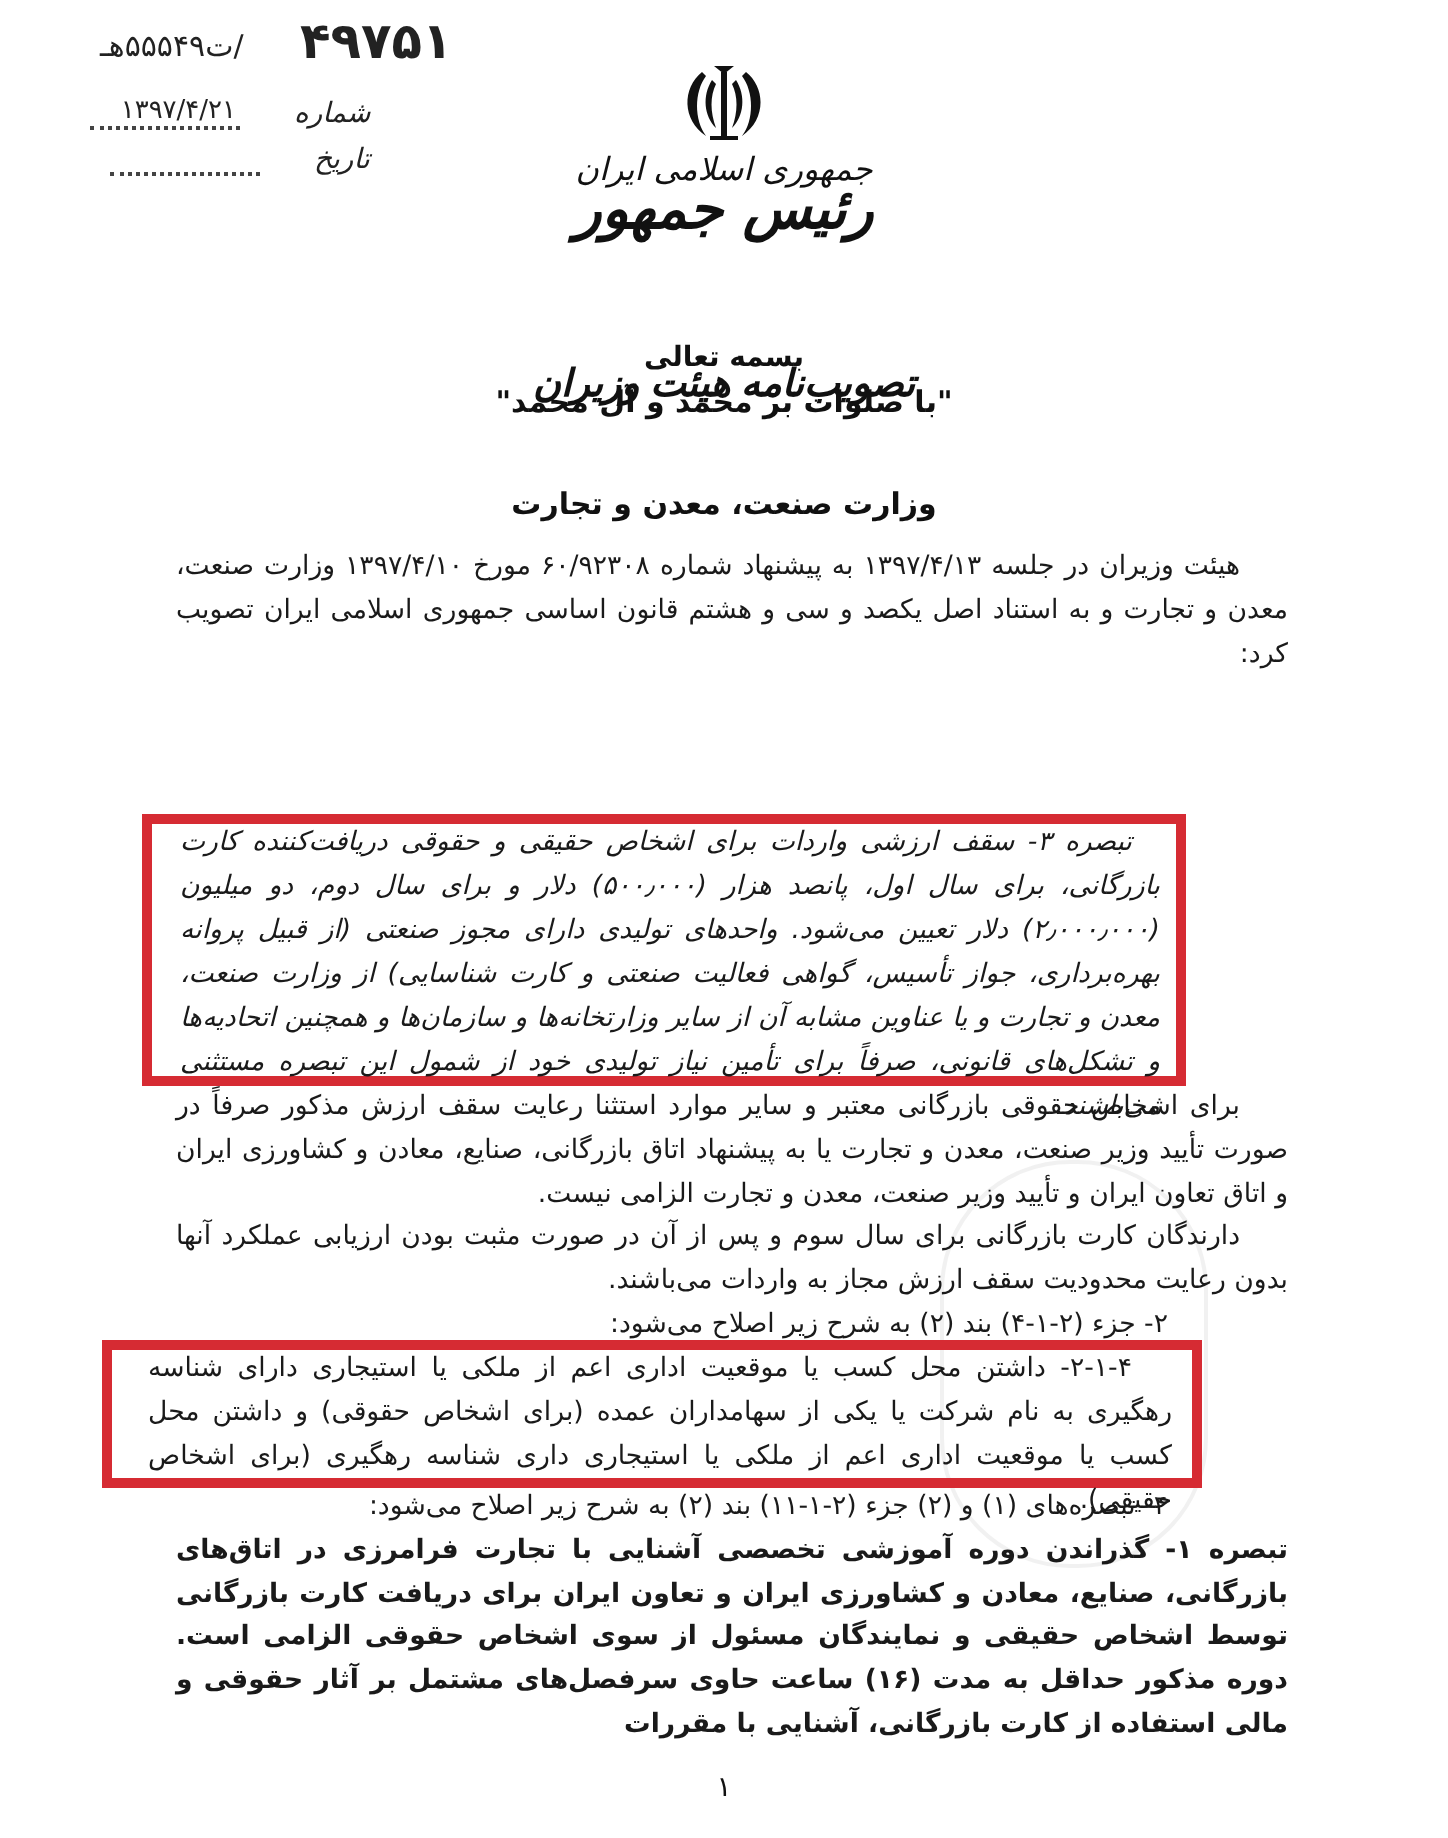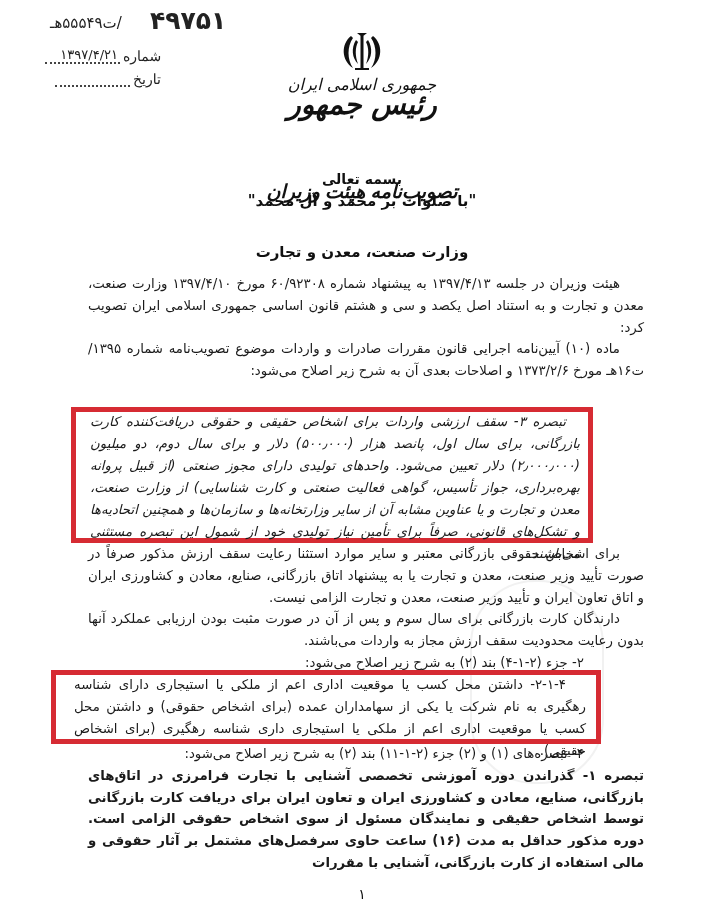--- a/index.html
+++ b/index.html
@@ -2,21 +2,21 @@
 <html><head>
 <meta charset="utf-8">
 <style>
   html, body { margin:0; padding:0; background:#ffffff; }
   body { width:724px; height:919px; position:relative; overflow:hidden;
          font-family:"DejaVu Sans", sans-serif; color:#111; }
   .abs { position:absolute; }
   .hdr-num { left:150px; top:6px; font-size:25px; letter-spacing:3px; font-weight:bold; color:#222; direction:ltr; }
   .hdr-ref { left:50px; top:14px; font-size:15px; color:#222; direction:rtl; }
   .meta-row { font-size:13px; color:#222; direction:rtl; display:flex; align-items:flex-end; gap:3px; }
-  .meta-label { font-family:"DejaVu Serif", serif; font-size:14px; }
+  .meta-label { font-style:italic; font-family:"DejaVu Serif", serif; font-size:14px;margin-left:24px; }
   .meta-dots { border-bottom:2px dotted #444; width:75px; height:10px; display:inline-block; position:relative; }
   .meta-val { position:absolute; right:2px; bottom:0; font-size:13px; }
   .center-block { left:0; width:724px; text-align:center; direction:rtl; }
   .emblem { left:337px; top:30px; width:50px; height:40px; }
   .t-republic { top:75px; font-size:16px; font-family:"DejaVu Serif", serif; font-style:italic; }
   .t-president { top:88px; font-size:28px; font-weight:bold; font-family:"DejaVu Serif", serif; font-style:italic; }
   .t-approval { top:135px; font-size:19px; font-weight:bold; font-family:Liberation Sans, sans-serif; font-style:italic;margin-top:45px; }
   .t-bism { top:171px; font-size:14px; font-weight:bold; }
   .t-salawat { top:192px; font-size:15px; font-weight:bold; }
   .t-ministry { top:243px; font-size:15px; font-weight:bold; }
@@ -70,21 +70,20 @@
 <div class="abs center-block t-approval">تصویب‌نامه هیئت وزیران</div>
 <div class="abs center-block t-bism">بسمه تعالی</div>
 <div class="abs center-block t-salawat">"با صلوات بر محمد و آل محمد"</div>
 
 <div class="abs center-block t-ministry">وزارت صنعت، معدن و تجارت</div>
 
 <div class="abs watermark"></div>
 
 <div class="abs para p1">
   <div class="ind">هیئت وزیران در جلسه ۱۳۹۷/۴/۱۳ به پیشنهاد شماره ۶۰/۹۲۳۰۸ مورخ ۱۳۹۷/۴/۱۰ وزارت صنعت، معدن و تجارت و به استناد اصل یکصد و سی و هشتم قانون اساسی جمهوری اسلامی ایران تصویب کرد:</div>
-  <div class="ind">ماده (۱۰) آیین‌نامه اجرایی قانون مقررات صادرات و واردات موضوع تصویب‌نامه شماره ۱۳۹۵/ت۱۶هـ مورخ ۱۳۷۳/۲/۶ و اصلاحات بعدی آن به شرح زیر اصلاح می‌شود:</div>
 </div>
 
 <div class="abs box box1"></div>
 <div class="abs box-text bt1" style="text-indent:14px">تبصره ۳- سقف ارزشی واردات برای اشخاص حقیقی و حقوقی دریافت‌کننده کارت بازرگانی، برای سال اول، پانصد هزار (۵۰۰٫۰۰۰) دلار و برای سال دوم، دو میلیون (۲٫۰۰۰٫۰۰۰) دلار تعیین می‌شود. واحدهای تولیدی دارای مجوز صنعتی (از قبیل پروانه بهره‌برداری، جواز تأسیس، گواهی فعالیت صنعتی و کارت شناسایی) از وزارت صنعت، معدن و تجارت و یا عناوین مشابه آن از سایر وزارتخانه‌ها و سازمان‌ها و همچنین اتحادیه‌ها و تشکل‌های قانونی، صرفاً برای تأمین نیاز تولیدی خود از شمول این تبصره مستثنی می‌باشند.</div>
 
 <div class="abs para p2">
   <div class="ind">برای اشخاص حقوقی بازرگانی معتبر و سایر موارد استثنا رعایت سقف ارزش مذکور صرفاً در صورت تأیید وزیر صنعت، معدن و تجارت یا به پیشنهاد اتاق بازرگانی، صنایع، معادن و کشاورزی ایران و اتاق تعاون ایران و تأیید وزیر صنعت، معدن و تجارت الزامی نیست.</div>
   <div class="ind">دارندگان کارت بازرگانی برای سال سوم و پس از آن در صورت مثبت بودن ارزیابی عملکرد آنها بدون رعایت محدودیت سقف ارزش مجاز به واردات می‌باشند.</div>
   <div class="ind" style="text-indent:60px">۲- جزء (۲-۱-۴) بند (۲) به شرح زیر اصلاح می‌شود:</div>
 </div>

